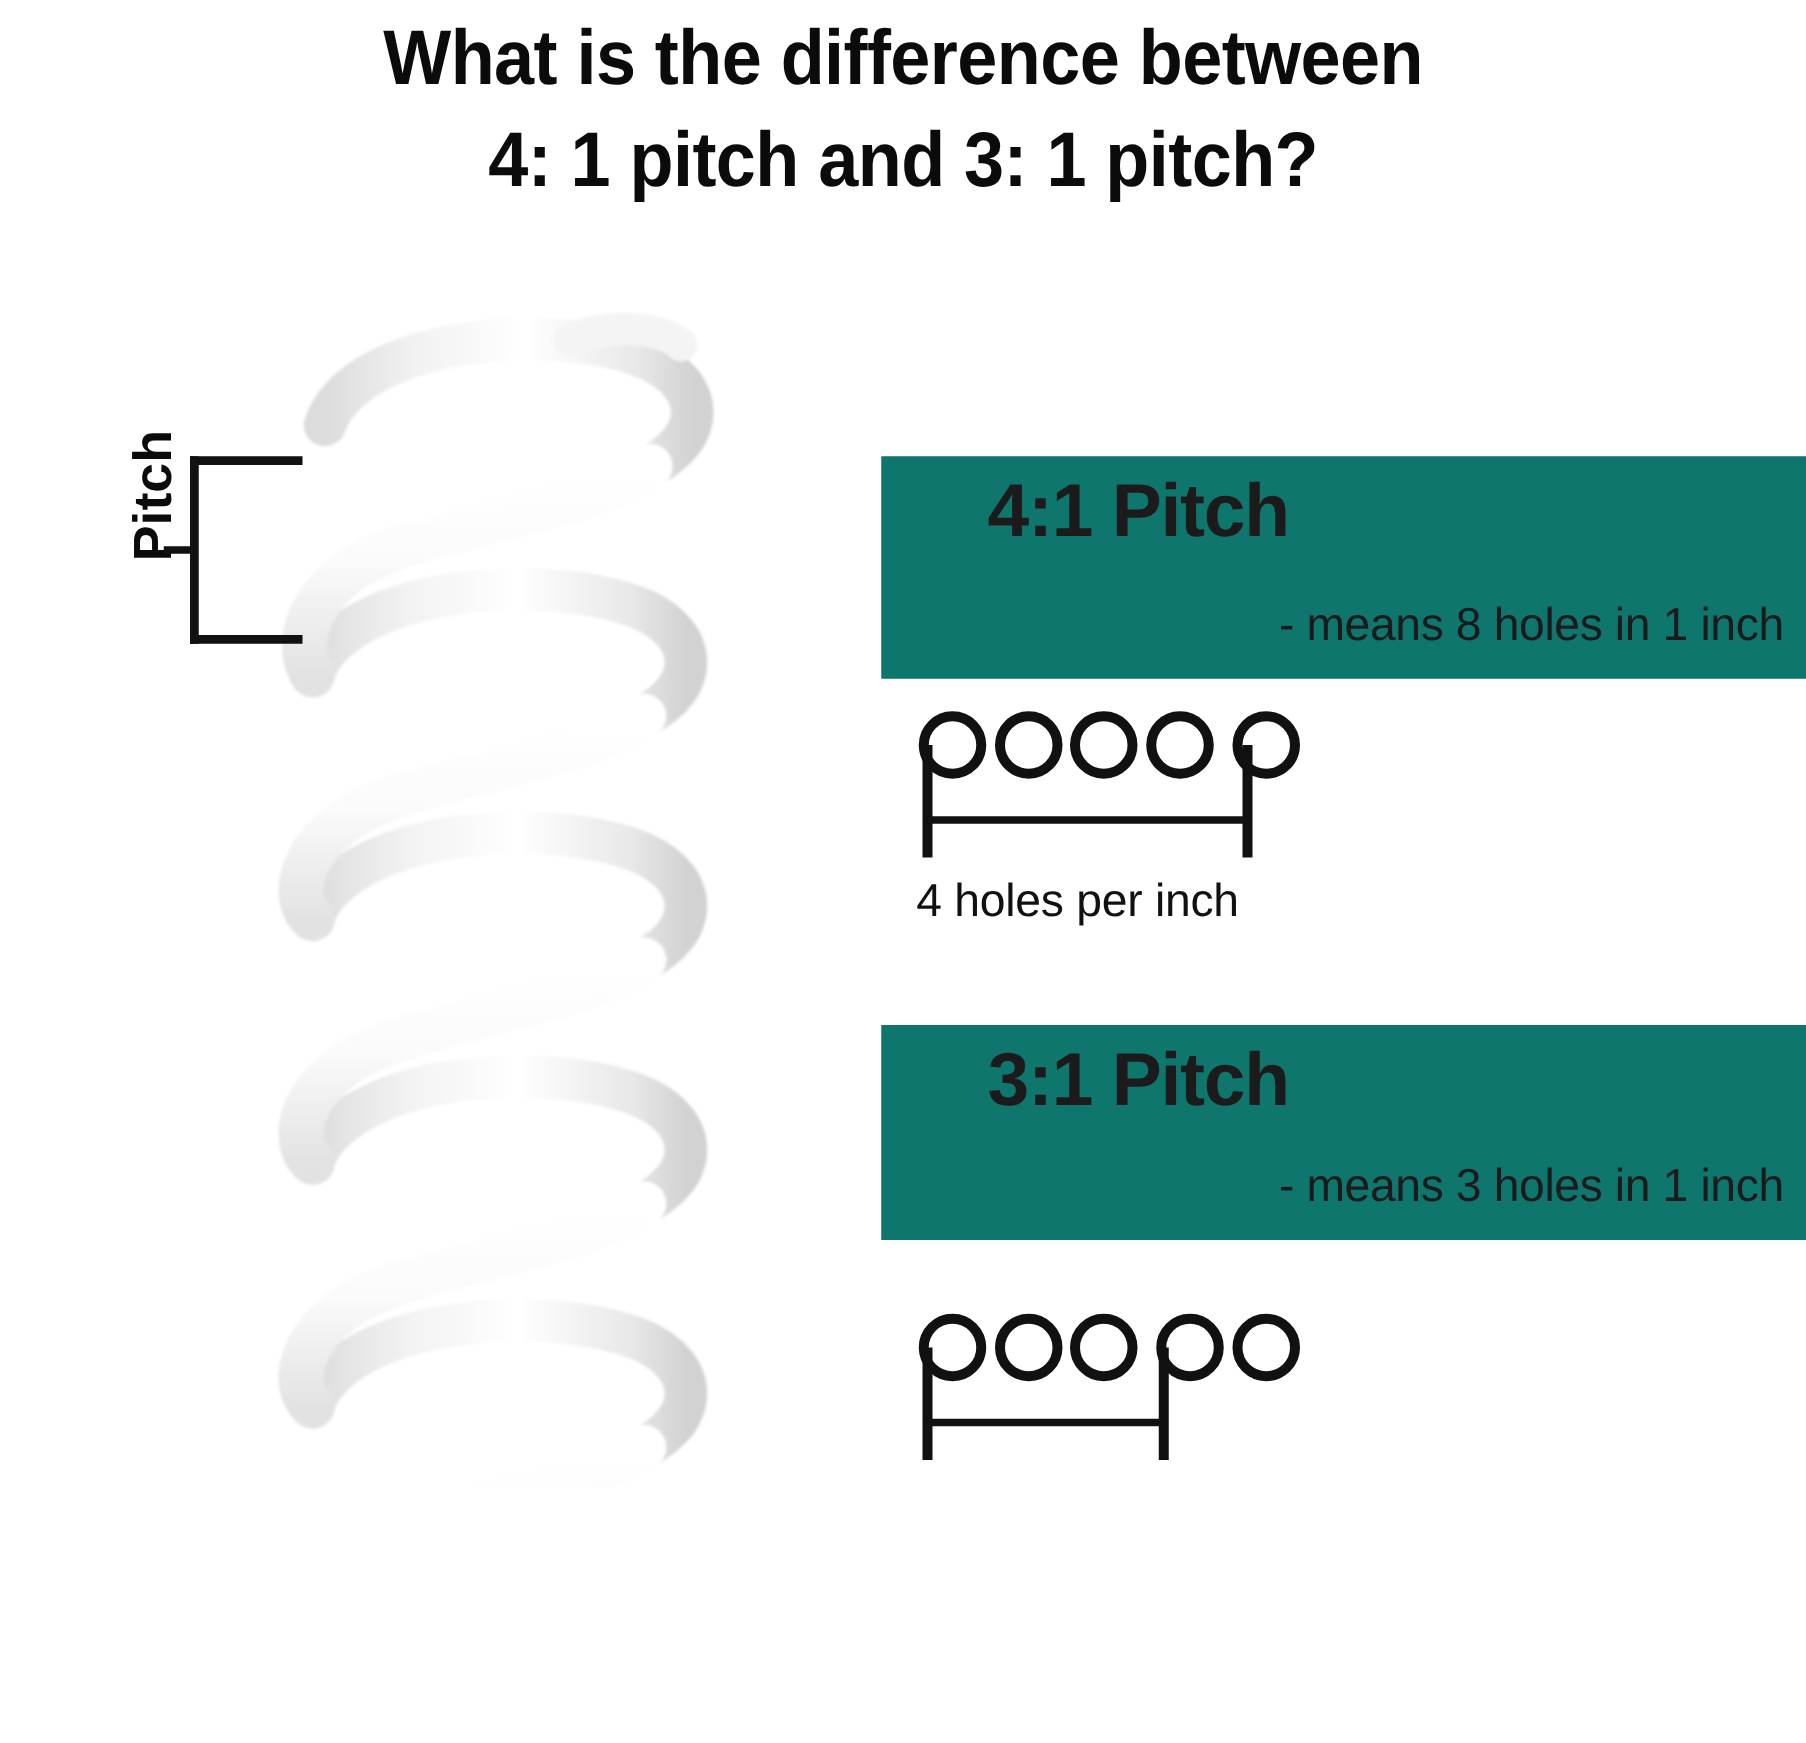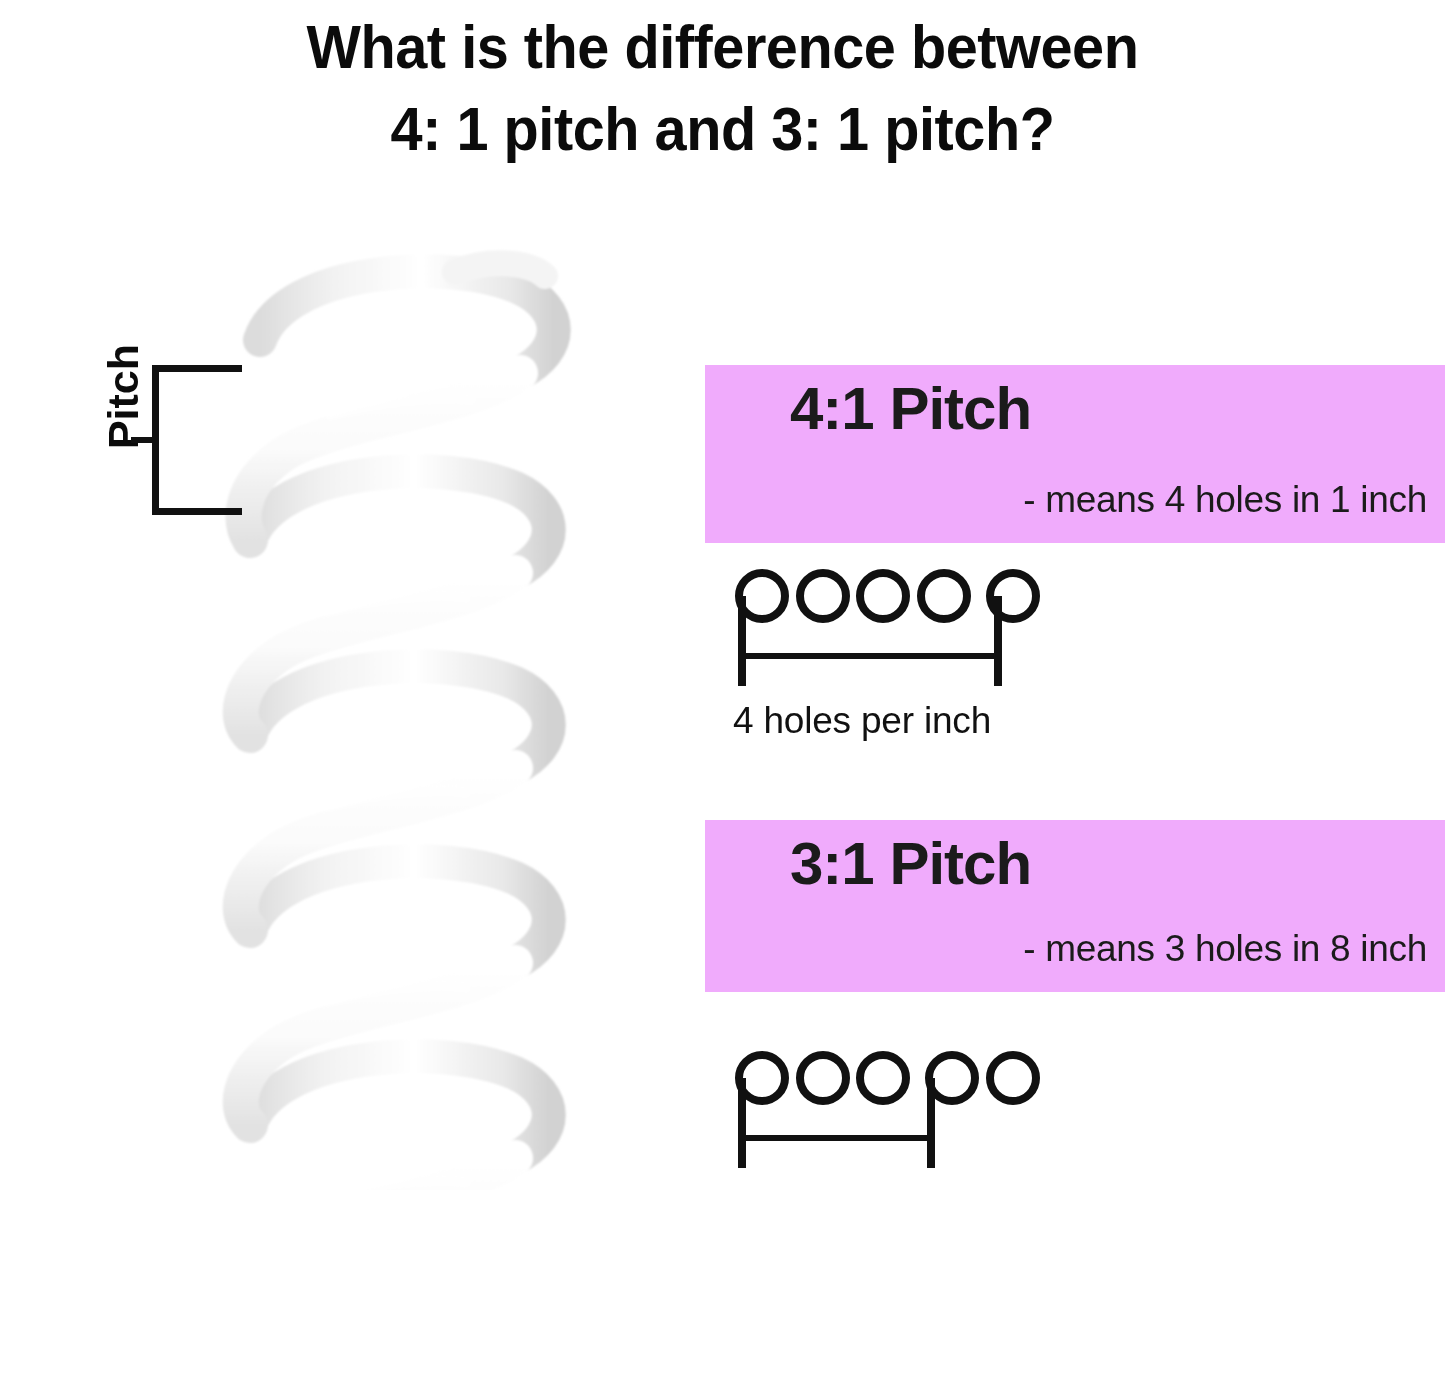--- a/index.html
+++ b/index.html
@@ -110,21 +110,21 @@
     width: 26px;
     height: 6px;
     background: #111111;
   }
 
   
   .banner {
     position: absolute;
     left: 705px;
     width: 740px;
-    background: #f0abfc;
+    background: #0f766e;
     text-decoration: underline;
   }
   .banner-1 { top: 365px; height: 178px; }
   .banner-2 { top: 820px; height: 172px; }
 
   .banner-heading {
     position: absolute;
     left: 85px;
     top: 12px;
     font-family: "Liberation Sans", sans-serif;
@@ -229,42 +229,42 @@
   </div>
 
   <div class="pitch-label">Pitch</div>
   <div class="bracket-v"></div>
   <div class="bracket-top"></div>
   <div class="bracket-bottom"></div>
   <div class="bracket-tick"></div>
 
   <div class="banner banner-1">
     <div class="banner-heading">4:1 Pitch</div>
-    <div class="banner-sub">- means 4 holes in 1 inch</div>
+    <div class="banner-sub">- means 8 holes in 1 inch</div>
   </div>
 
   <svg class="holes-diagram diagram-1" width="340" height="130" viewBox="0 0 340 130">
     <g fill="none" stroke="#111111" stroke-width="8">
       <circle cx="42" cy="38" r="23"></circle>
       <circle cx="103" cy="38" r="23"></circle>
       <circle cx="163" cy="38" r="23"></circle>
       <circle cx="224" cy="38" r="23"></circle>
       <circle cx="293" cy="38" r="23"></circle>
     </g>
     <g stroke="#111111" stroke-width="8" stroke-linecap="butt">
       <line x1="22" y1="38" x2="22" y2="128"></line>
       <line x1="278" y1="38" x2="278" y2="128"></line>
       <line x1="22" y1="98" x2="278" y2="98" stroke-width="6"></line>
     </g>
   </svg>
   <div class="hole-caption caption-1">4 holes per inch</div>
 
   <div class="banner banner-2">
     <div class="banner-heading">3:1 Pitch</div>
-    <div class="banner-sub">- means 3 holes in 8 inch</div>
+    <div class="banner-sub">- means 3 holes in 1 inch</div>
   </div>
 
   <svg class="holes-diagram diagram-2" width="340" height="130" viewBox="0 0 340 130">
     <g fill="none" stroke="#111111" stroke-width="8">
       <circle cx="42" cy="38" r="23"></circle>
       <circle cx="103" cy="38" r="23"></circle>
       <circle cx="163" cy="38" r="23"></circle>
       <circle cx="232" cy="38" r="23"></circle>
       <circle cx="293" cy="38" r="23"></circle>
     </g>

